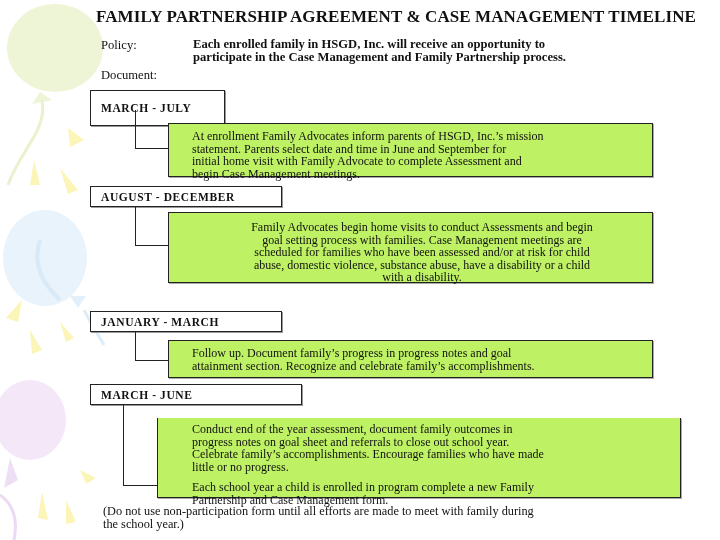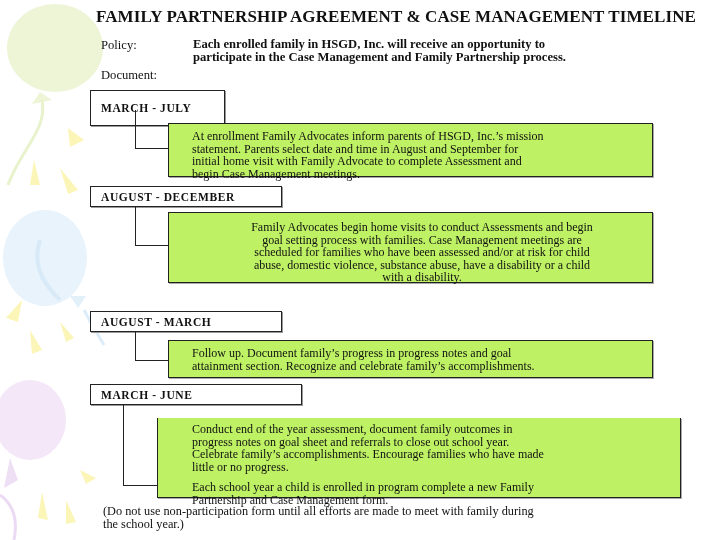--- a/index.html
+++ b/index.html
@@ -73,40 +73,40 @@
 
 <div class="abs label" style="left:101px; top:68px;">Document:</div>
 
 <div class="abs period-box" style="left:90px; top:90px; width:135px; height:36px;">
   <span>MARCH  -  JULY</span>
 </div>
 <div class="abs vline" style="left:135px; top:110px; height:38px;"></div>
 <div class="abs hline" style="left:135px; top:148px; width:33px;"></div>
 <div class="abs desc-box" style="left:168px; top:123px; width:485px; height:54px;">
   <div>At enrollment Family Advocates inform parents of HSGD, Inc.’s mission</div>
-  <div>statement.  Parents select date and time in August and September for</div>
+  <div>statement.  Parents select date and time in June and September for</div>
   <div>initial home visit with Family Advocate to complete Assessment and</div>
   <div>begin Case Management meetings.</div>
 </div>
 
 <div class="abs period-box" style="left:90px; top:186px; width:192px; height:21px;">
   <span>AUGUST  -  DECEMBER</span>
 </div>
 <div class="abs vline" style="left:135px; top:207px; height:38px;"></div>
 <div class="abs hline" style="left:135px; top:245px; width:33px;"></div>
 <div class="abs desc-box" style="left:168px; top:212px; width:485px; height:71px; padding-top:8px;text-align:center;">
   <div>Family Advocates begin home visits to conduct Assessments and begin</div>
   <div>goal setting process with families.  Case Management meetings are</div>
   <div>scheduled for families who have been assessed and/or at risk for child</div>
   <div>abuse, domestic violence, substance abuse, have a disability or a child</div>
   <div>with a disability.</div>
 </div>
 
 <div class="abs period-box" style="left:90px; top:311px; width:192px; height:21px;">
-  <span>AUGUST  -  MARCH</span>
+  <span>JANUARY  -  MARCH</span>
 </div>
 <div class="abs vline" style="left:135px; top:332px; height:28px;"></div>
 <div class="abs hline" style="left:135px; top:360px; width:33px;"></div>
 <div class="abs desc-box" style="left:168px; top:340px; width:485px; height:38px; padding-top:6px;">
   <div>Follow up.  Document family’s progress in progress notes and goal</div>
   <div>attainment section.  Recognize and celebrate family’s accomplishments.</div>
 </div>
 
 <div class="abs period-box" style="left:90px; top:384px; width:212px; height:21px;">
   <span>MARCH  -  JUNE</span>

